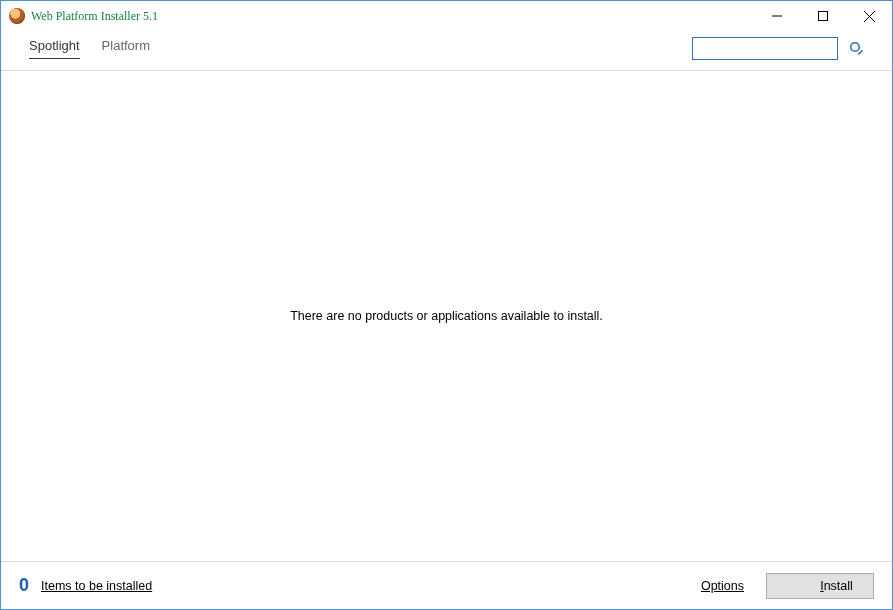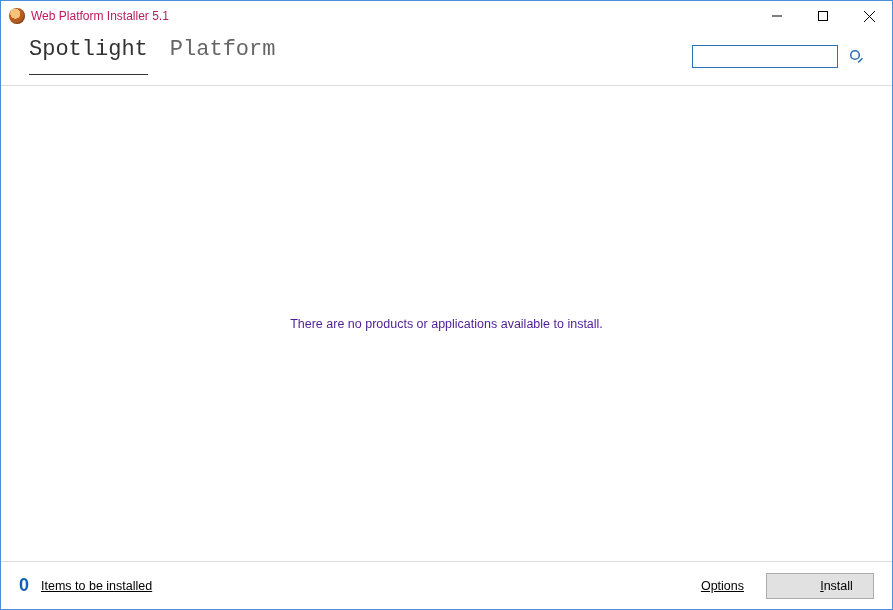--- a/index.html
+++ b/index.html
@@ -24,47 +24,47 @@
   }
   .titlebar .app-icon {
     width: 16px; height: 16px;
     margin-right: 6px;
     border-radius: 50%;
     background: radial-gradient(circle at 40% 35%, #f7c27a 0 35%, #b85b1f 36% 100%);
     box-shadow: inset -1px -1px 1px rgba(0,0,0,0.3);
   }
   .titlebar .title-text {
     font-size: 12px;
-    color: #be185d;
+    color: #15803d;
     flex: 0 0 auto;
+    font-family: Liberation Serif, serif;
   }
   .titlebar .spacer { flex: 1; }
   .win-controls { display: flex; height: 100%; }
   .win-btn {
     width: 46px;
     display: flex; align-items: center; justify-content: center;
     font-size: 10px;
     color: #000;
     cursor: default;
   }
   .win-btn svg { stroke: #000; stroke-width: 1; fill: none; }
   
   .tabrow {
     display: flex;
     align-items: center;
     padding: 6px 28px 10px 28px;
     border-bottom: 1px solid #dcdcdc;
   }
   .tabs { display: flex; gap: 22px; }
   .tab {
-    font-size: 22px;
+    font-size: 13px;
     color: #666;
-    padding-bottom: 12px;
+    padding-bottom: 5px;
     cursor: default;
-    font-family: Liberation Mono, monospace;
   }
   .tab.active {
     color: #333;
     border-bottom: 1px solid #333;
   }
   .tabrow .spacer { flex: 1; }
   .search-wrap { display: flex; align-items: center; gap: 10px; }
   .search-input {
     width: 146px;
     height: 23px;
@@ -77,21 +77,21 @@
     width: 16px; height: 16px;
     display: flex; align-items: center; justify-content: center;
   }
   .search-icon svg { stroke: #2f6fb5; stroke-width: 1.6; fill: none; }
   
   .content {
     flex: 1;
     display: flex;
     align-items: center;
     justify-content: center;
-    color: #4c1d95;
+    color: #000000;
     font-size: 12.5px;
   }
   
   .footer {
     height: 48px;
     border-top: 1px solid #dcdcdc;
     display: flex;
     align-items: center;
     padding: 0 18px;
     gap: 12px;

